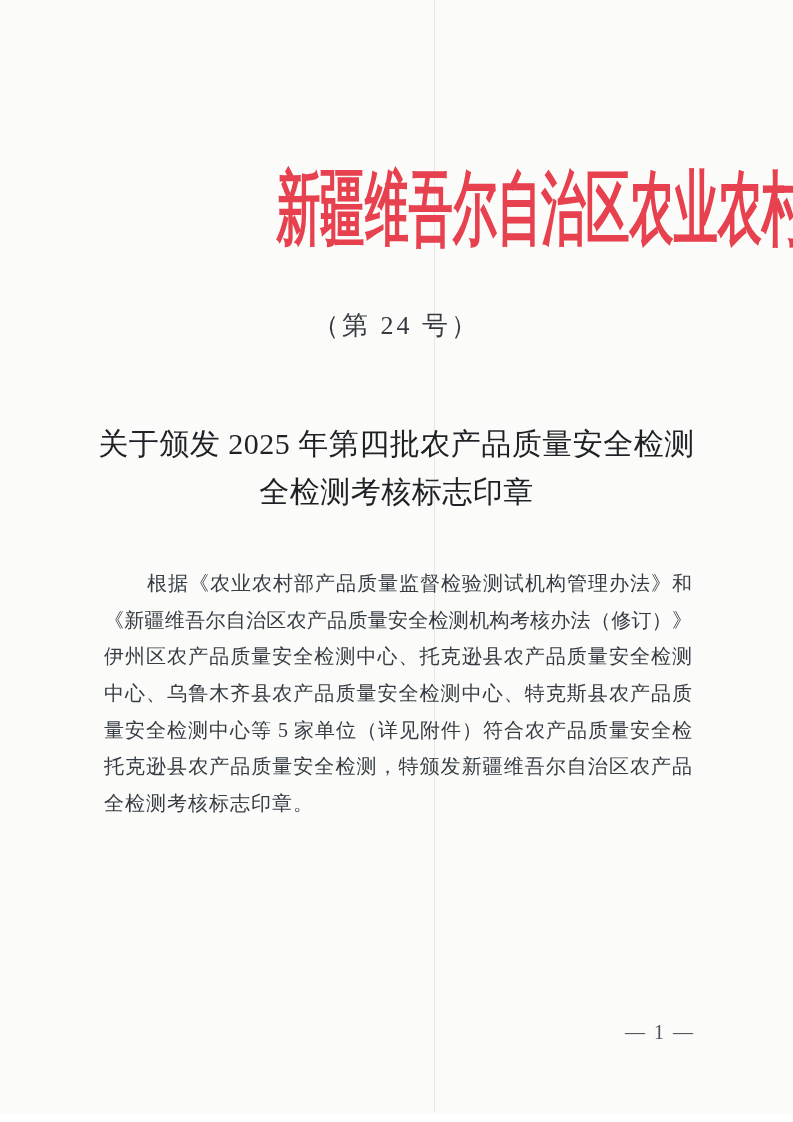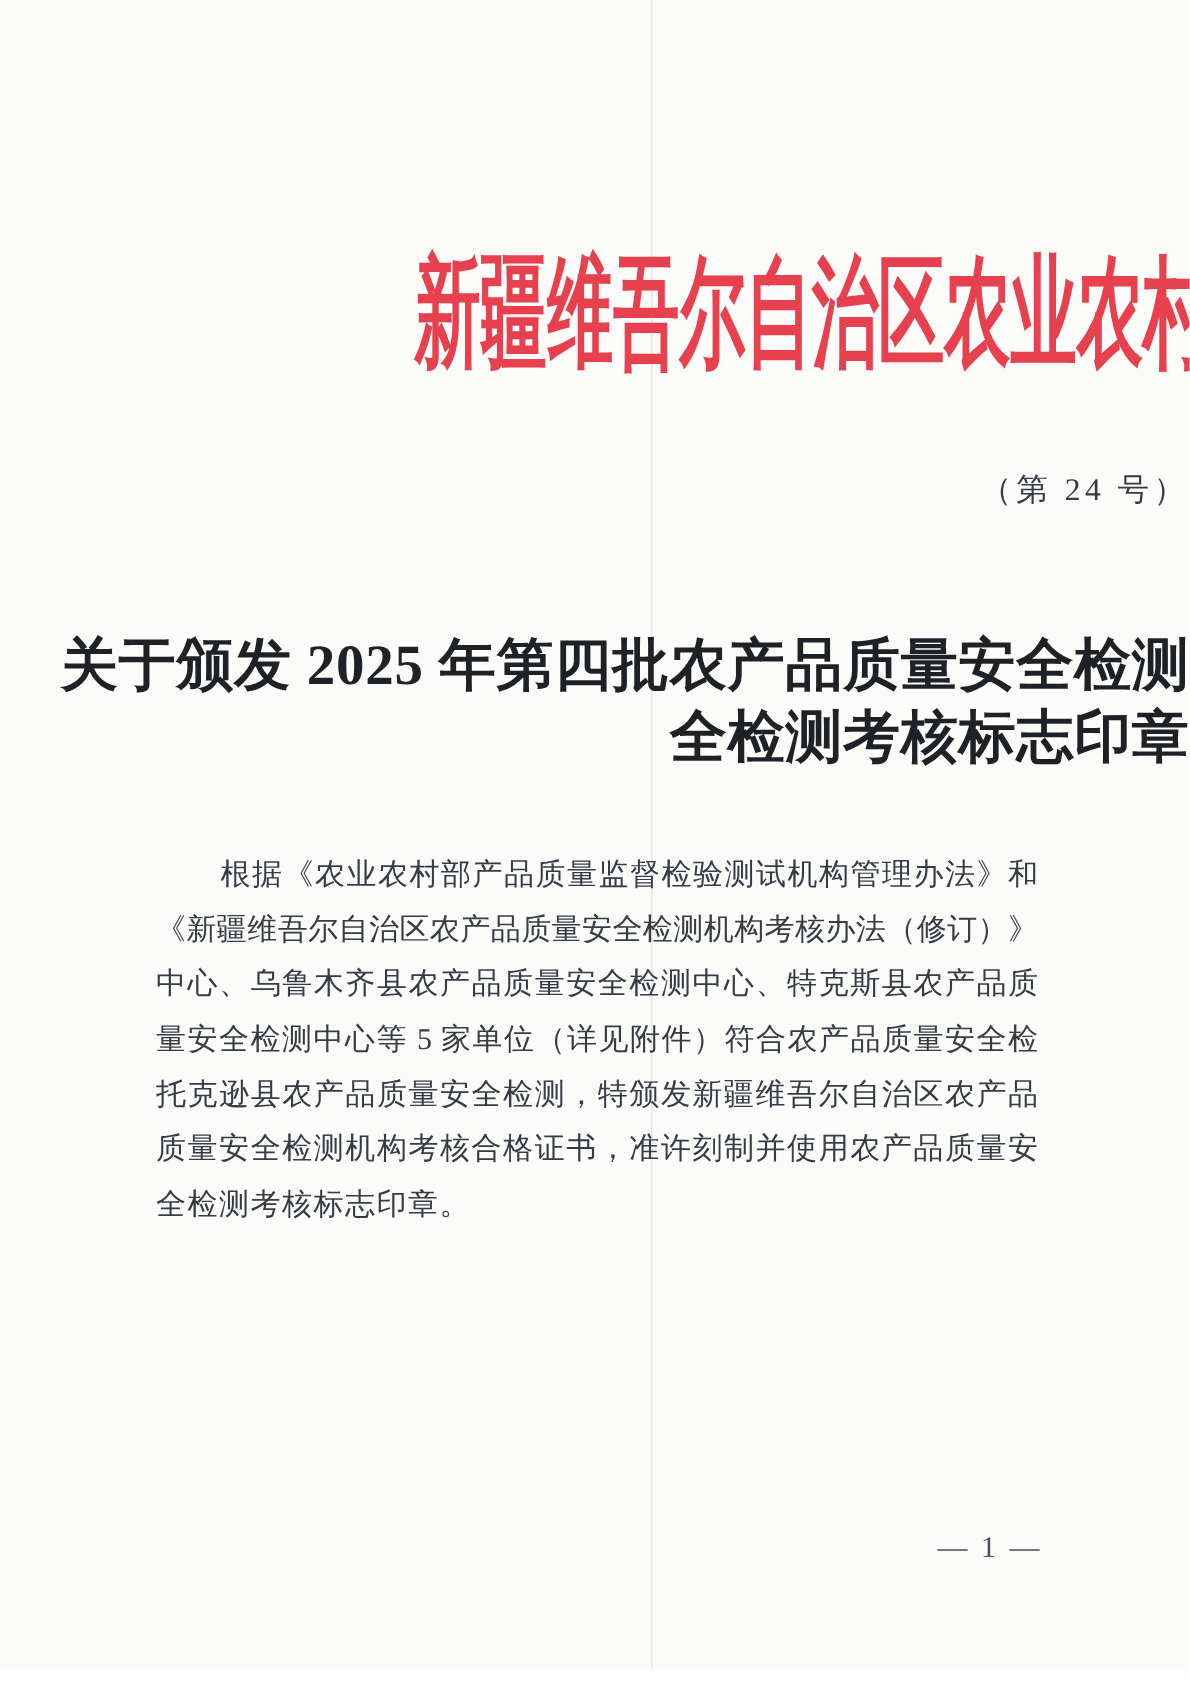--- a/index.html
+++ b/index.html
@@ -27,29 +27,29 @@
     color: #e7404e;
     white-space: nowrap;
   }
   .doc-title .squeeze {
     display: inline-block;
     transform: scaleX(0.545);
     transform-origin: 50% 50%;
   }
   .issue-number {
     position: absolute; top: 310px; left: 0; width: 100%;
-    text-align: right;
-    font-size: 21px; line-height: 32px;
+    text-align: center;
+    font-size: 26px; line-height: 32px;
     letter-spacing: 3px;
     color: #363b42;
   }
   .doc-heading {
     position: absolute; top: 420px; left: 0; width: 100%;
-    text-align: right;
-    font-size: 38px; line-height: 48px; font-weight: bold;
+    text-align: center;
+    font-size: 30px; line-height: 48px; font-weight: normal;
     letter-spacing: 0.5px;
     color: #1e2126;
   }
   .doc-body {
     position: absolute; top: 534px; left: 104px; width: 588px;
     font-size: 20px;
     color: #363c44;
     margin-top: 31px;
   }
   .body-line {
@@ -86,22 +86,22 @@
 <div class="issue-number">（第 24 号）</div>
 
 <div class="doc-heading">
   <div>关于颁发 2025 年第四批农产品质量安全检测</div>
   <div>全检测考核标志印章</div>
 </div>
 
 <div class="doc-body">
   <div class="body-line just indent">根据《农业农村部产品质量监督检验测试机构管理办法》和</div>
   <div class="body-line just">《新疆维吾尔自治区农产品质量安全检测机构考核办法（修订）》</div>
+  <div class="body-line just">伊州区农产品质量安全检测中心、托克逊县农产品质量安全检测</div>
   <div class="body-line just">中心、乌鲁木齐县农产品质量安全检测中心、特克斯县农产品质</div>
   <div class="body-line just">量安全检测中心等 5 家单位（详见附件）符合农产品质量安全检</div>
   <div class="body-line just">托克逊县农产品质量安全检测，特颁发新疆维吾尔自治区农产品</div>
-  <div class="body-line just">质量安全检测机构考核合格证书，准许刻制并使用农产品质量安</div>
   <div class="body-line">全检测考核标志印章。</div>
 </div>
 
 <div class="page-number">— 1 —</div>
 
 <div class="bottom-edge"></div>
 
 </body></html>

